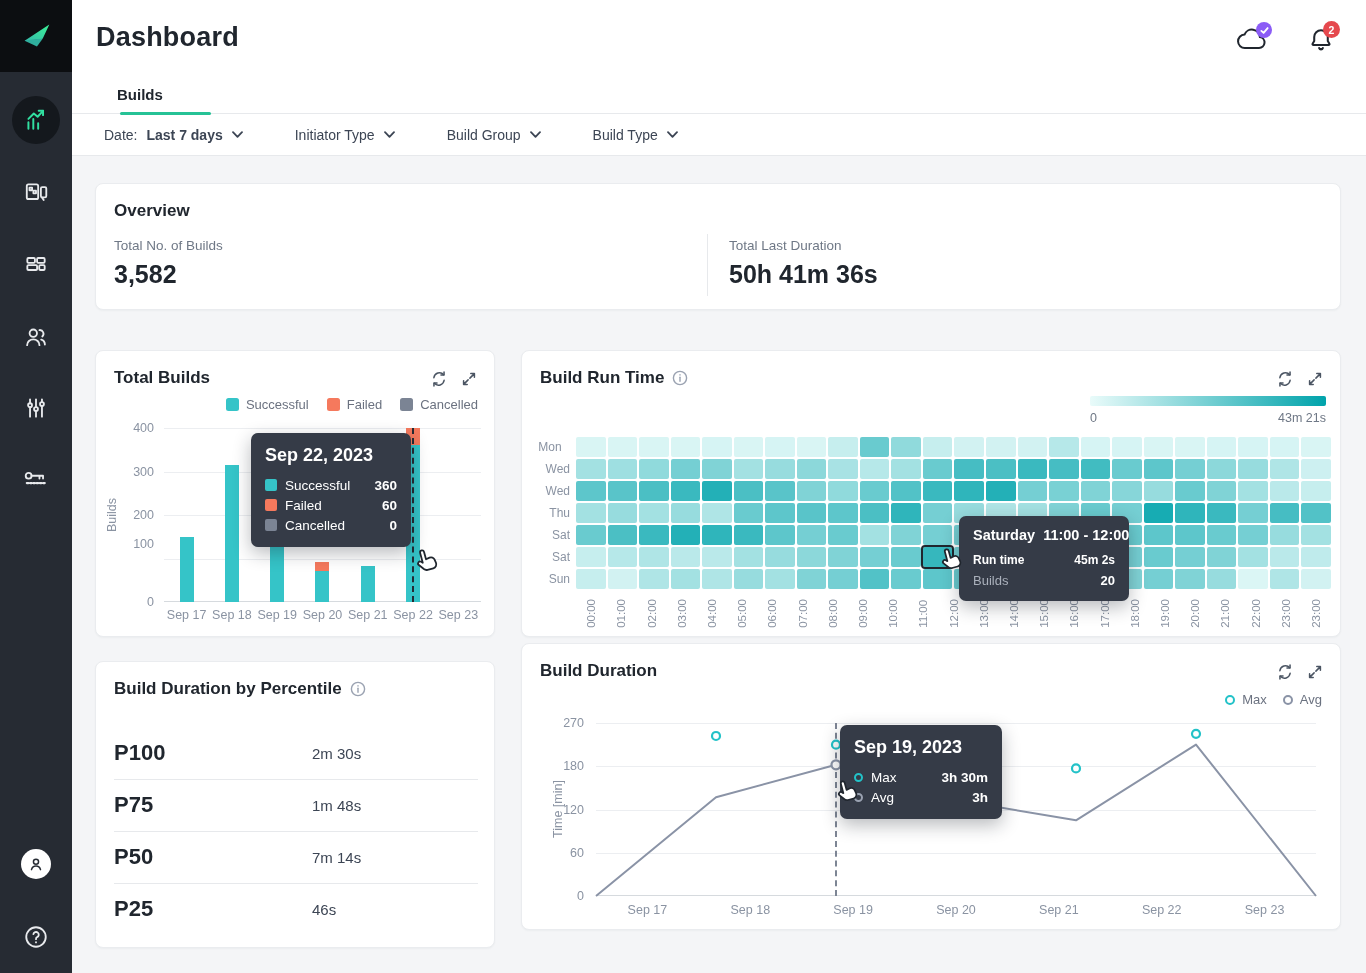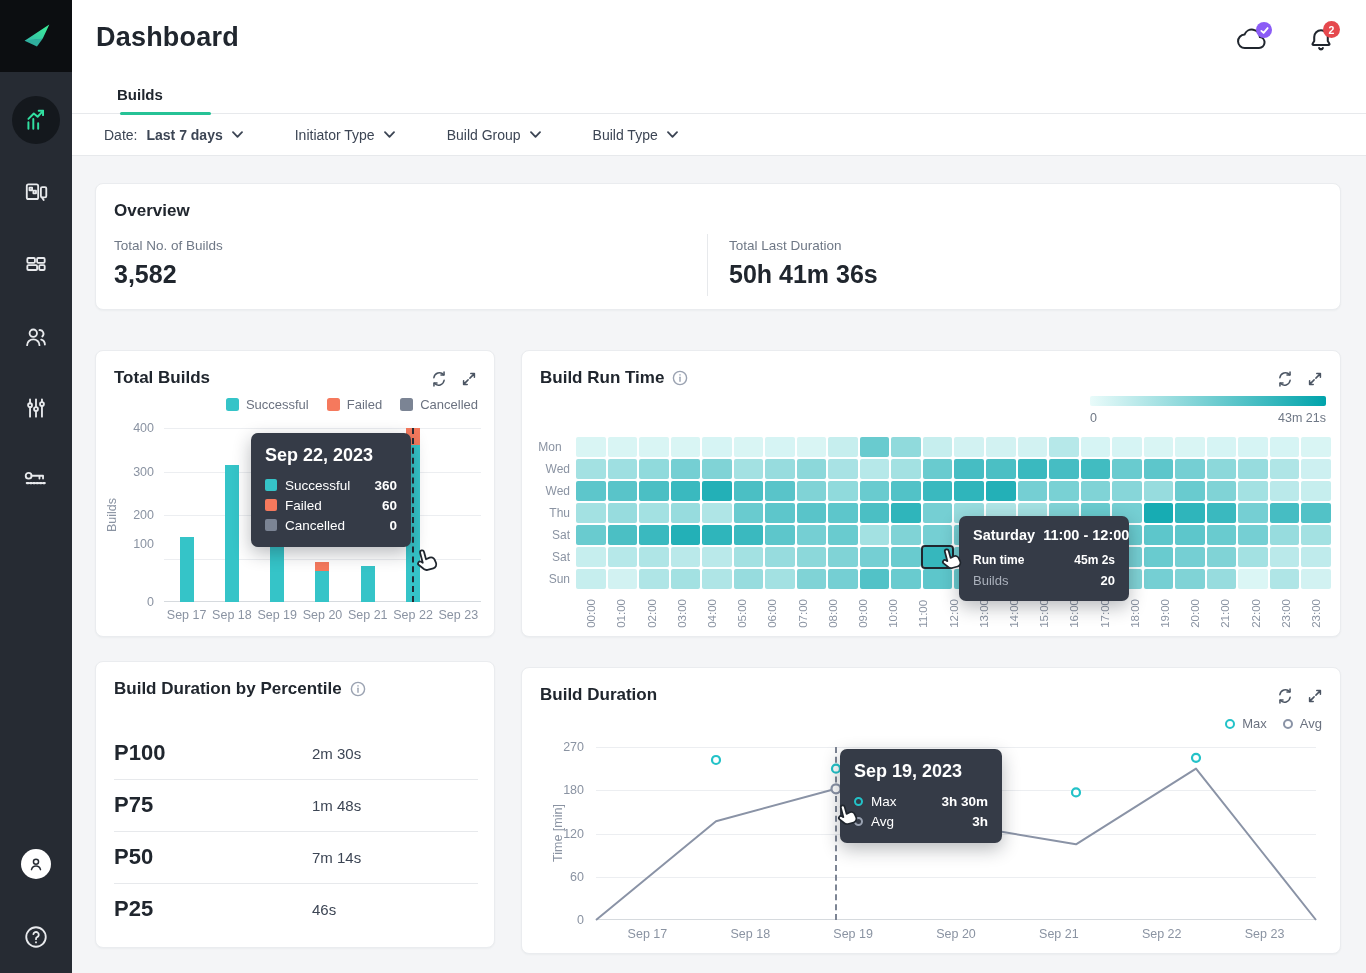--- a/index.html
+++ b/index.html
@@ -709,21 +709,21 @@
         <span class="pct-val">7m 14s</span>
       </div>
       <div class="pct-div" style="top: 221px;"></div>
       <div class="pct-row" style="top: 221px;">
         <span class="pct-name">P25</span>
         <span class="pct-val">46s</span>
       </div>
     </div>
 </section>
 
-<section class="card" style="left:521px;top:667px;width:820px;height:287px">
+<section class="card" style="left:521px;top:643px;width:820px;height:287px">
   <div class="card-title">Build Duration</div>
   <div class="card-actions" style="right:16px">
     <span class="icon-btn">
       <svg viewBox="0 0 20 20">
         <path d="M15.2 5.2 A6.3 6.3 0 0 0 4.3 8.6"></path>
           <path d="M15.6 2.2 v3.4 h-3.4"></path>
         <path d="M4.8 14.8 A6.3 6.3 0 0 0 15.7 11.4"></path>
           <path d="M4.4 17.8 v-3.4 h3.4"></path>
       </svg>
     </span>

